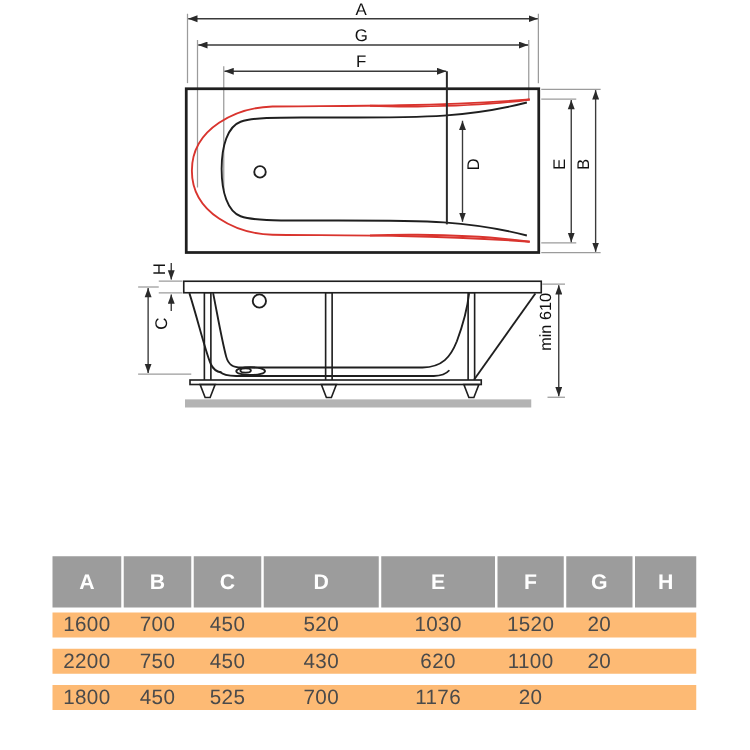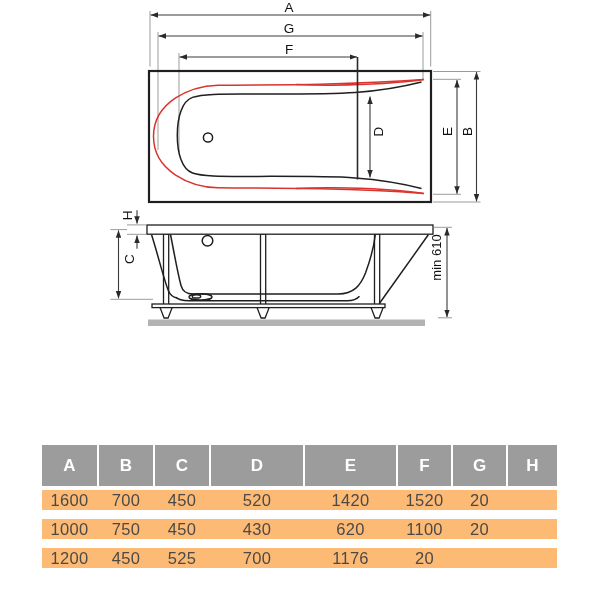--- a/index.html
+++ b/index.html
@@ -138,35 +138,35 @@
       <div class="hc">E</div>
       <div class="hc">F</div>
       <div class="hc">G</div>
       <div class="hc">H</div>
     </div>
     <div class="trow">
       <div class="dc">1600</div>
       <div class="dc">700</div>
       <div class="dc">450</div>
       <div class="dc">520</div>
-      <div class="dc">1420</div>
+      <div class="dc">1030</div>
       <div class="dc">1520</div>
       <div class="dc">20</div>
     </div>
     <div class="trow">
-      <div class="dc">1000</div>
+      <div class="dc">2200</div>
       <div class="dc">750</div>
       <div class="dc">450</div>
       <div class="dc">430</div>
       <div class="dc">620</div>
       <div class="dc">1100</div>
       <div class="dc">20</div>
     </div>
     <div class="trow">
-      <div class="dc">1200</div>
+      <div class="dc">1800</div>
       <div class="dc">450</div>
       <div class="dc">525</div>
       <div class="dc">700</div>
       <div class="dc">1176</div>
       <div class="dc">20</div>
     </div>
   </div>
 </div>
 
 </body></html>

